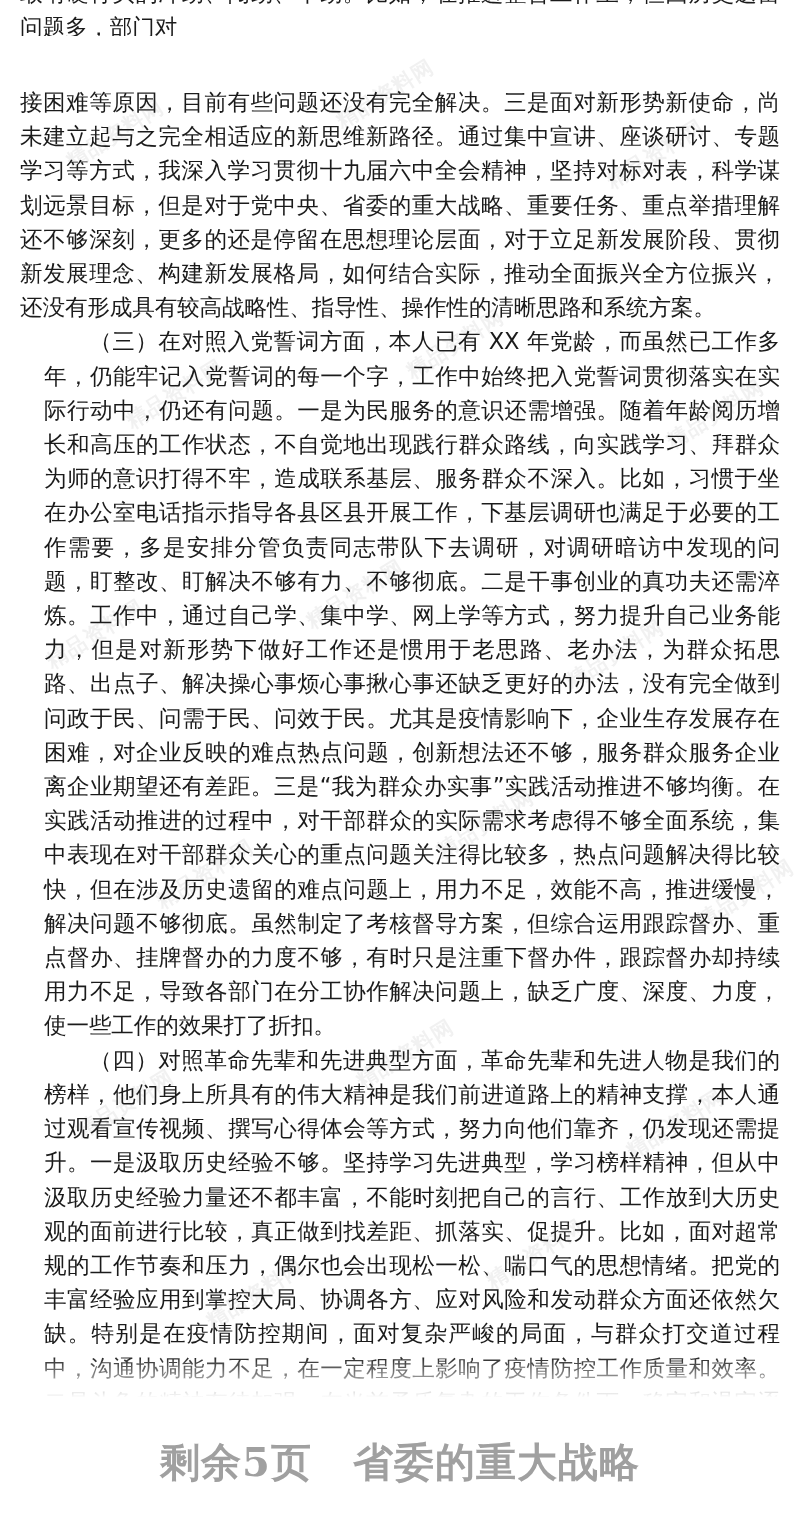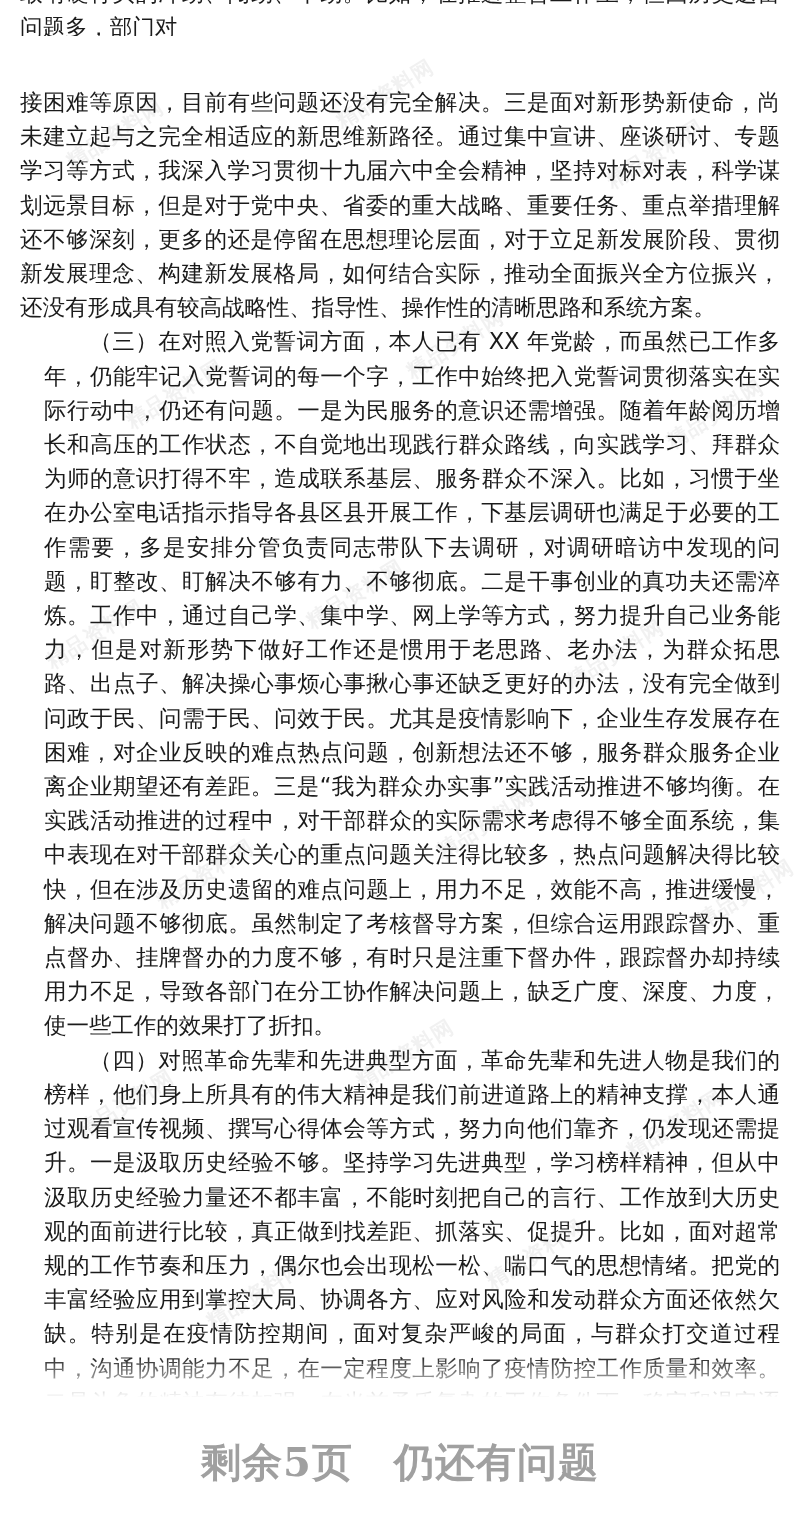--- a/index.html
+++ b/index.html
@@ -154,16 +154,16 @@
 
     <p class="para indent">（三）在对照入党誓词方面，本人已有 XX 年党龄，而虽然已工作多年，仍能牢记入党誓词的每一个字，工作中始终把入党誓词贯彻落实在实际行动中，仍还有问题。一是为民服务的意识还需增强。随着年龄阅历增长和高压的工作状态，不自觉地出现践行群众路线，向实践学习、拜群众为师的意识打得不牢，造成联系基层、服务群众不深入。比如，习惯于坐在办公室电话指示指导各县区县开展工作，下基层调研也满足于必要的工作需要，多是安排分管负责同志带队下去调研，对调研暗访中发现的问题，盯整改、盯解决不够有力、不够彻底。二是干事创业的真功夫还需淬炼。工作中，通过自己学、集中学、网上学等方式，努力提升自己业务能力，但是对新形势下做好工作还是惯用于老思路、老办法，为群众拓思路、出点子、解决操心事烦心事揪心事还缺乏更好的办法，没有完全做到问政于民、问需于民、问效于民。尤其是疫情影响下，企业生存发展存在困难，对企业反映的难点热点问题，创新想法还不够，服务群众服务企业离企业期望还有差距。三是“我为群众办实事”实践活动推进不够均衡。在实践活动推进的过程中，对干部群众的实际需求考虑得不够全面系统，集中表现在对干部群众关心的重点问题关注得比较多，热点问题解决得比较快，但在涉及历史遗留的难点问题上，用力不足，效能不高，推进缓慢，解决问题不够彻底。虽然制定了考核督导方案，但综合运用跟踪督办、重点督办、挂牌督办的力度不够，有时只是注重下督办件，跟踪督办却持续用力不足，导致各部门在分工协作解决问题上，缺乏广度、深度、力度，使一些工作的效果打了折扣。</p>
 
     <p class="para indent">（四）对照革命先辈和先进典型方面，革命先辈和先进人物是我们的榜样，他们身上所具有的伟大精神是我们前进道路上的精神支撑，本人通过观看宣传视频、撰写心得体会等方式，努力向他们靠齐，仍发现还需提升。一是汲取历史经验不够。坚持学习先进典型，学习榜样精神，但从中汲取历史经验力量还不都丰富，不能时刻把自己的言行、工作放到大历史观的面前进行比较，真正做到找差距、抓落实、促提升。比如，面对超常规的工作节奏和压力，偶尔也会出现松一松、喘口气的思想情绪。把党的丰富经验应用到掌控大局、协调各方、应对风险和发动群众方面还依然欠缺。特别是在疫情防控期间，面对复杂严峻的局面，与群众打交道过程中，沟通协调能力不足，在一定程度上影响了疫情防控工作质量和效率。二是斗争的精神有待加强。在当前矛盾复杂的工作条件下，稳字和退字逐渐替代了斗争精神，自己在处理一些长期性、艰巨性、棘手性的工作时，往往畏难厌战，有时会疲于应付，满足于不超时、不出错，过去那种敢于较真、敢于碰硬、敢于斗争的精神有所淡化。在践行容错纠错上还有畏手畏脚的心理，缺乏勇气和动力，有问题还是以请示上级意见为主，不敢拍板定论。三是在改革攻坚能力上有差距。对在工作推进过程中，应对得不够及时有力，学习新知识、发现新事物、掌握新情况的意识和能力不足，对于自己在新本领上的短板、新经验上的欠缺、新专业上的不足，也未能全方位地进行锤炼，导致在遇到没有先例可循的新工作时，问题研究、原因研究、思路研究、对策研究、方法研究等方面，科学性、预见性不足，原始创造力不强，不能及时拿出推进改革创新的有力措施，工作推进按部就班，分管的工作很少形成可供复制的先进经验。</p>
 
   </div>
 
   <div class="fade-mask"></div>
 
   <div class="download-banner">
-    <span class="download-banner-text">剩余5页　仍还有问题</span>
+    <span class="download-banner-text">剩余5页　省委的重大战略</span>
   </div>
 
 </div>
 
 </body></html>

